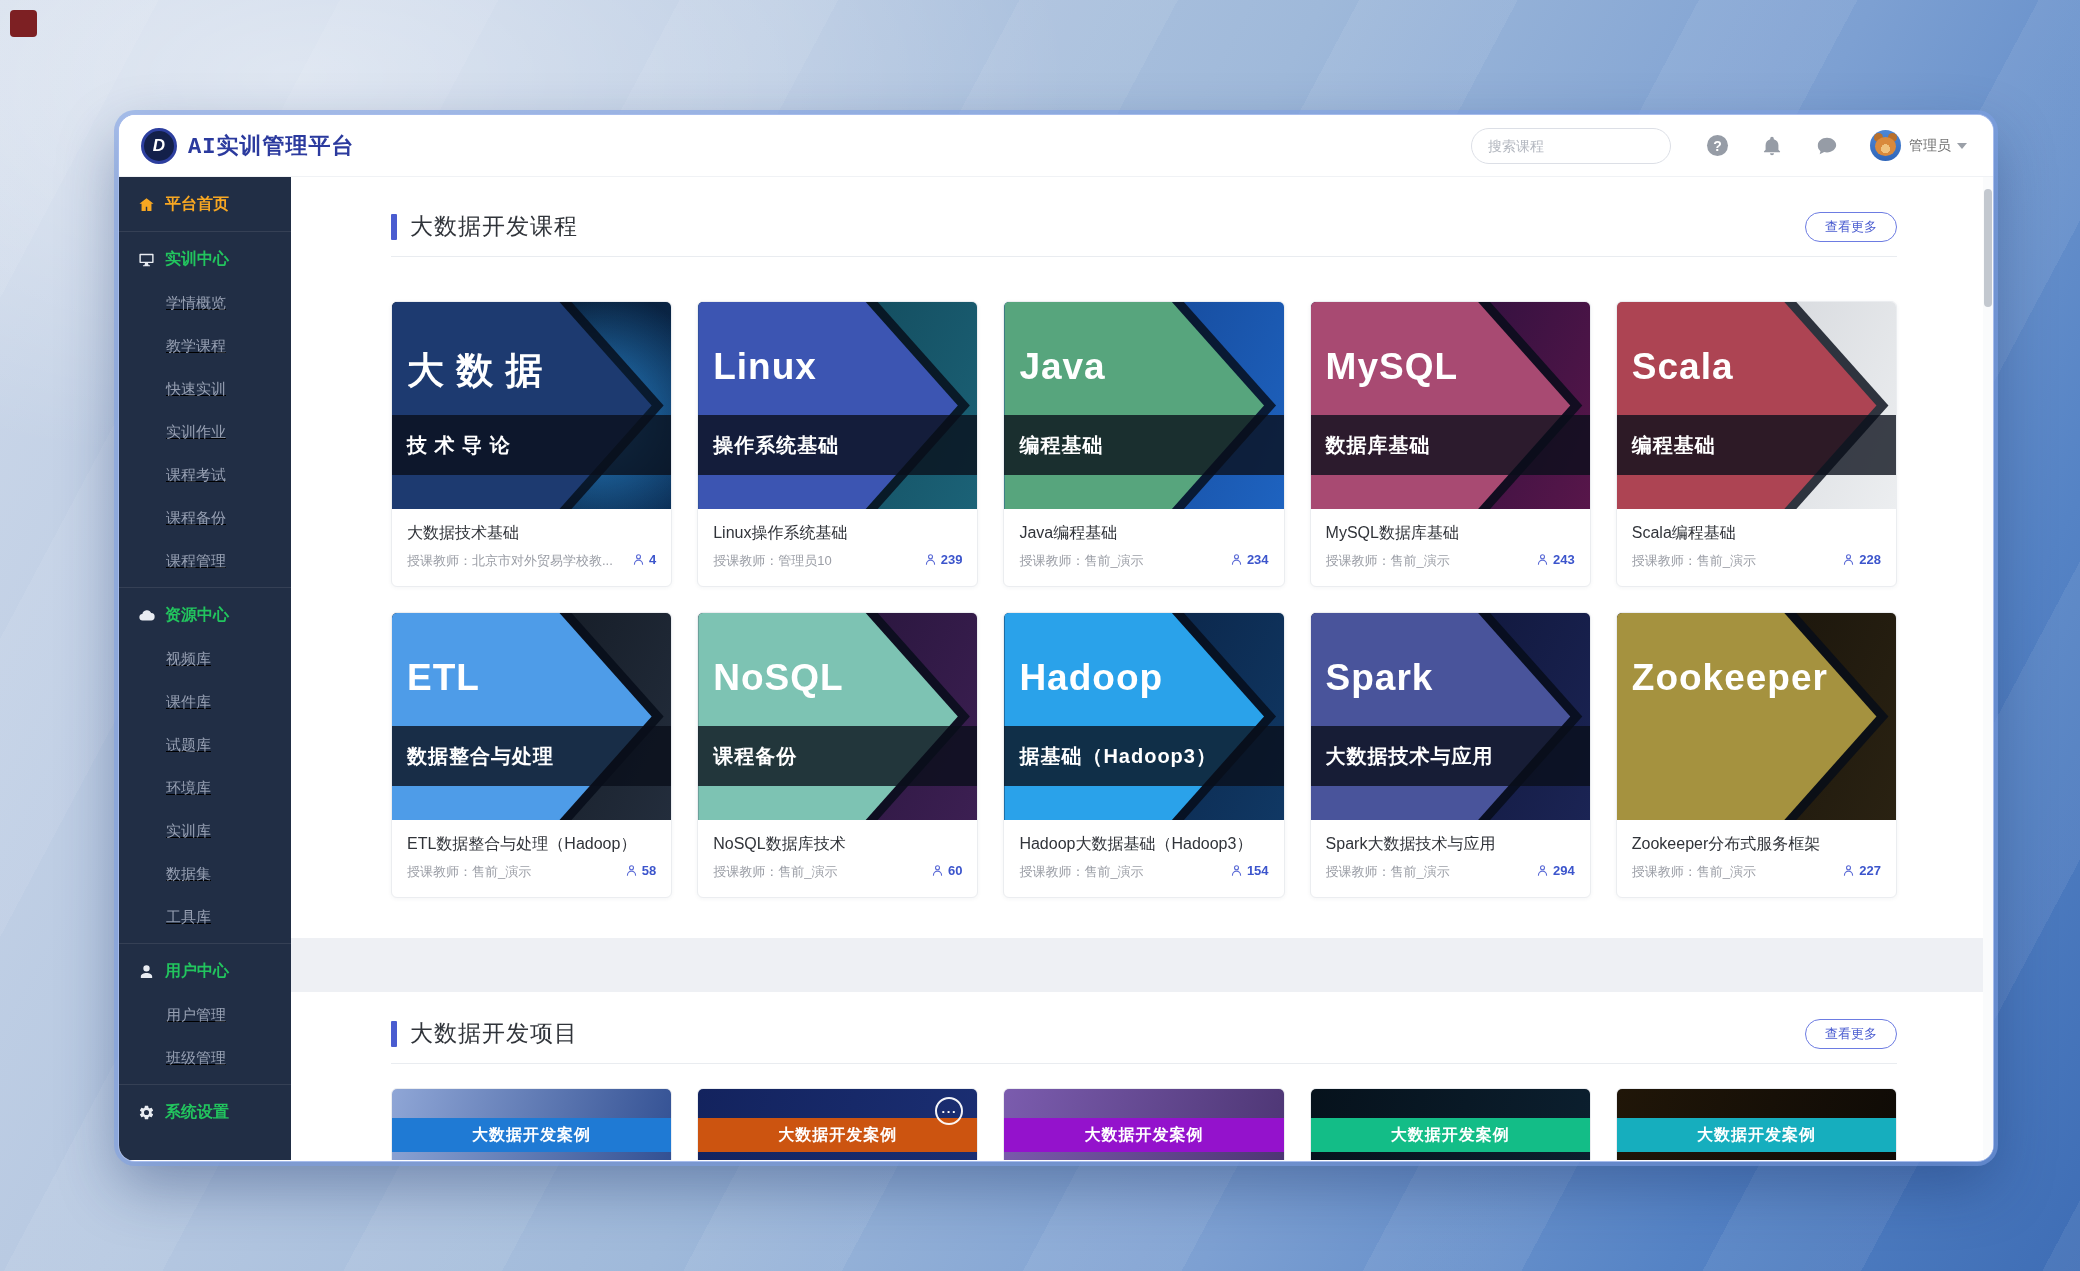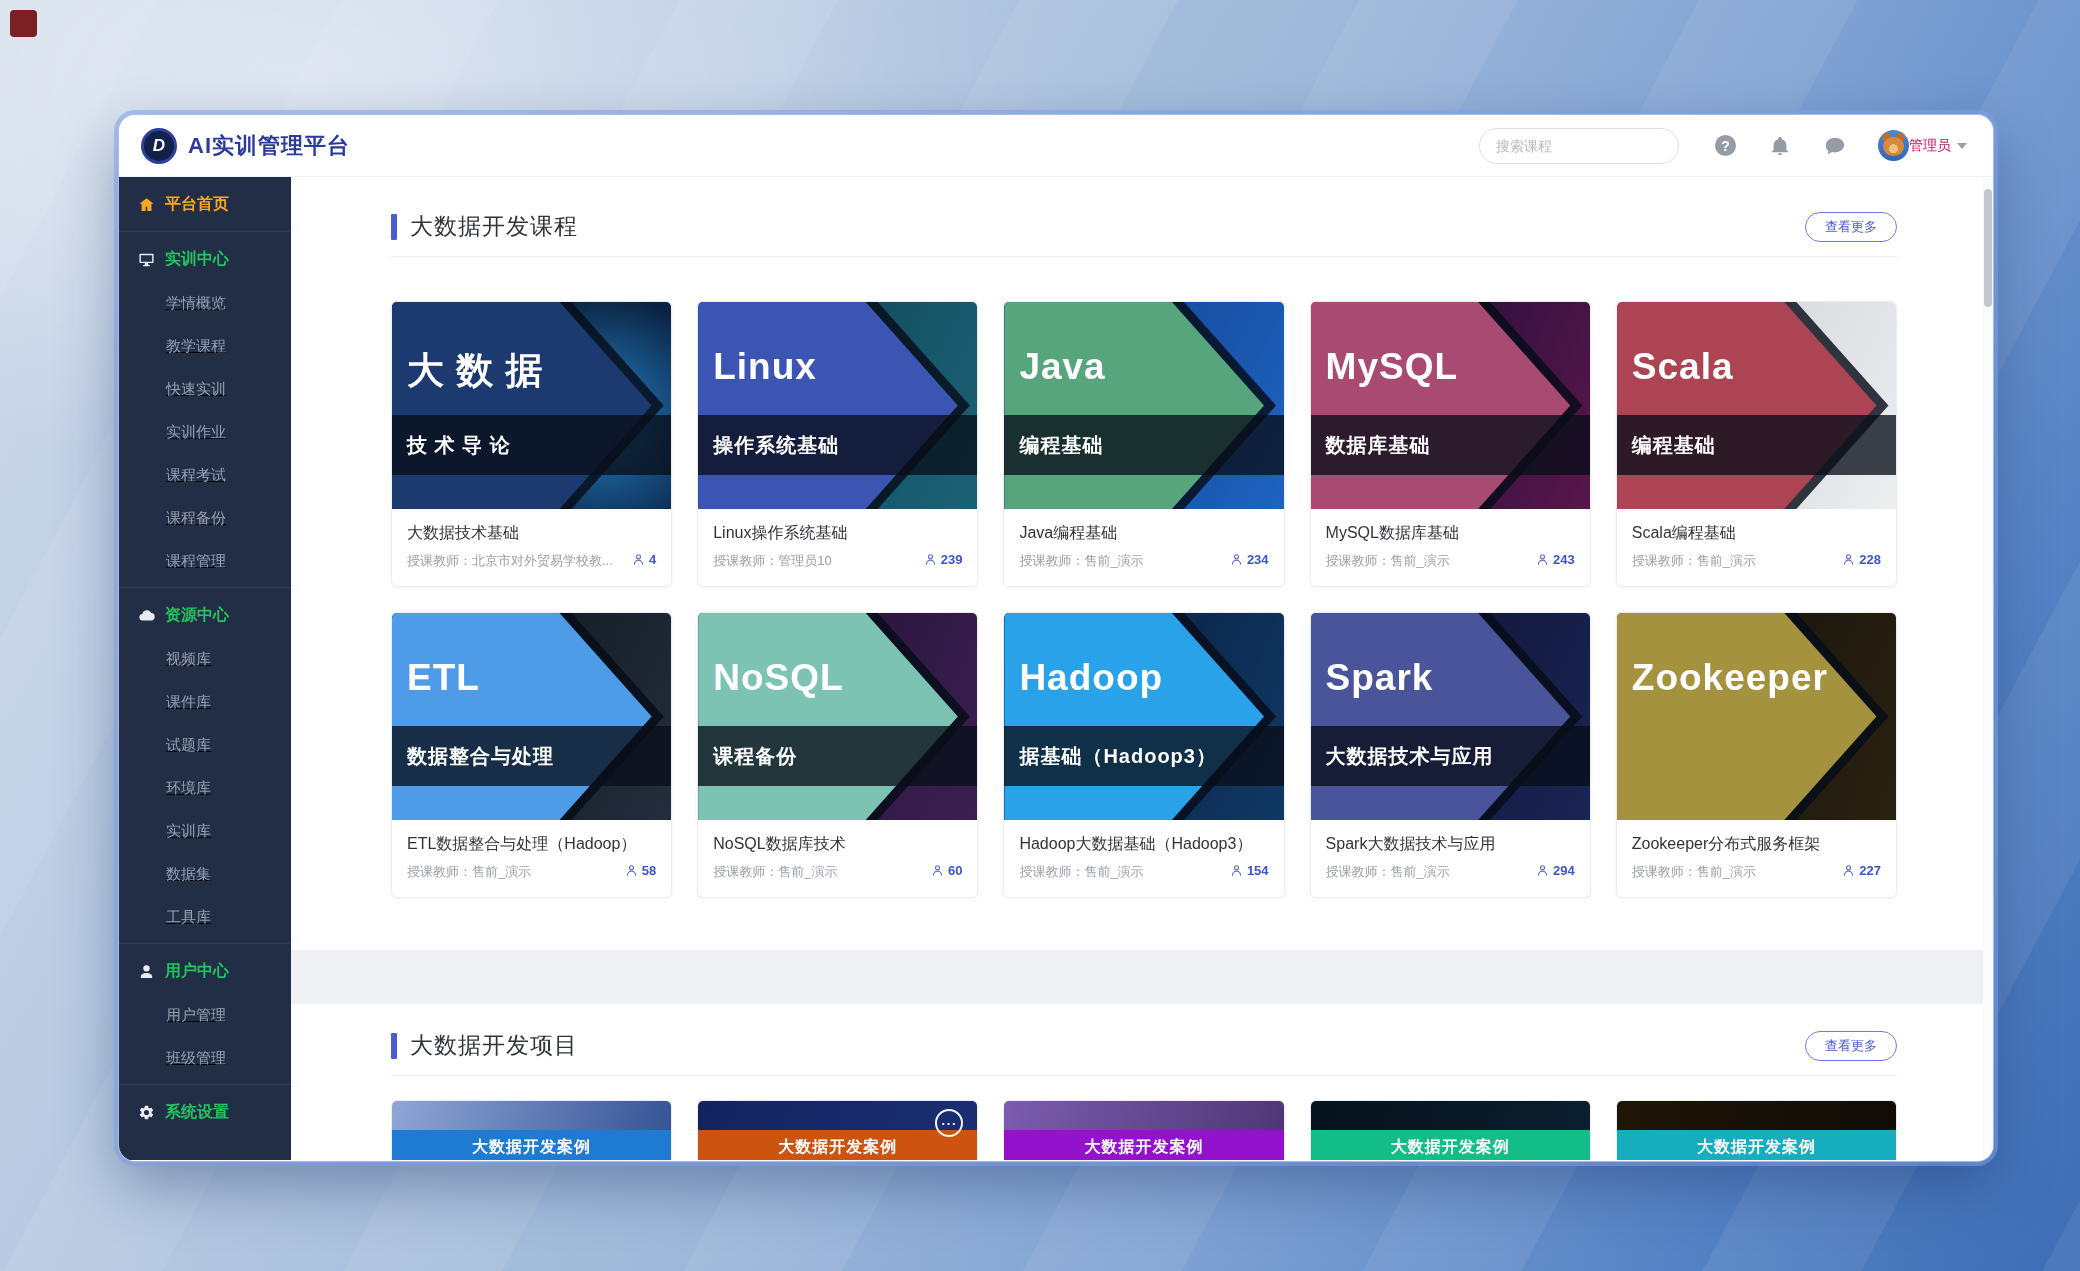--- a/index.html
+++ b/index.html
@@ -16,58 +16,58 @@
 
   
   .window{ position:absolute; left:119px; top:115px; width:1874px; height:1046px;
     background:#fff; border-radius:16px; overflow:hidden;
     box-shadow:0 0 0 1px #a7bcec, 0 0 0 5px rgba(125,160,230,.55), 0 24px 60px rgba(20,45,100,.4); }
 
   
   .hd{ height:62px; display:flex; align-items:center; padding:0 26px 0 22px; background:#fff; border-bottom:1px solid #f0f2f5; }
   .logo{ width:36px; height:36px; border-radius:50%; border:3px solid #2d3f9f; background:#13204a; color:#fff;
     display:flex; align-items:center; justify-content:center; font-weight:bold; font-size:17px; font-style:italic; }
-  .hd-title{ margin-left:11px; font-size:22px; font-weight:bold; color:#2b3a9e; letter-spacing:1px; }
+  .hd-title{ margin-left:11px; font-size:22px; font-weight:bold; color:#2b3a9e; letter-spacing:1px;font-family:Liberation Mono, monospace; }
   .search{ margin-left:auto; width:200px; height:36px; border:1px solid #dcdfe6; border-radius:18px; background:#fff;
     display:flex; align-items:center; padding:0 12px 0 16px; }
   .search input{ border:none; outline:none; flex:1; font-size:14px; color:#606266; background:transparent; font-family:inherit; }
   .search input::placeholder{ color:#b4b8c0; }
   .search svg{ width:18px; height:18px; color:#8a9099; }
   .hd-ic{ width:22px; height:22px; color:#969ca6; margin-left:33px; cursor:pointer; }
   .hd-ic svg{ width:100%; height:100%; }
   .q-icon{ width:21px; height:21px; border-radius:50%; background:#969ca6; color:#fff; font-size:14px; font-weight:bold;
     display:flex; align-items:center; justify-content:center; margin-left:36px; cursor:pointer; }
   .avatar{ position:relative; width:31px; height:31px; border-radius:50%; margin-left:32px;
     background:linear-gradient(#4d88d8,#2f65b8); overflow:hidden; cursor:pointer; }
   .avatar .ear{ position:absolute; width:9px; height:9px; border-radius:50%; background:#b9702c; top:3px; }
   .avatar .ear.l{ left:4px; } .avatar .ear.r{ right:4px; }
   .avatar .face{ position:absolute; left:5px; top:7px; width:21px; height:19px; border-radius:50%;
     background:radial-gradient(circle at 50% 62%, #f0c27d 0 28%, #d9893b 29%); }
-  .user-name{ font-size:14px; color:#be185d; cursor:pointer; display:flex; align-items:center; }
+  .user-name{ margin-left:8px; font-size:14px; color:#737373; cursor:pointer; display:flex; align-items:center; }
   .caret{ width:0; height:0; margin-left:6px; border-left:5px solid transparent; border-right:5px solid transparent; border-top:6px solid #9ba0a8; }
 
   
   .body{ display:flex; height:983px; }
   .side{ width:172px; background:#212e45; padding-top:4px; flex:none; }
   .side-item{ height:46px; display:flex; align-items:center; padding-left:19px; cursor:pointer; }
   .side-item .ic{ width:17px; height:17px; color:#e9ecf2; flex:none; }
   .side-item .ic svg{ width:100%; height:100%; }
   .side-item .lb{ margin-left:10px; font-size:16px; color:#22c55e; white-space:nowrap;font-weight:bold; }
   .side-item.active .lb{ color:#f7a722; font-weight:bold; }
   .side-item.active .ic{ color:#f7a722; }
   .side-sub{ height:43px; display:flex; align-items:center; padding-left:47px; cursor:pointer;text-decoration:underline; }
   .side-sub .lb{ font-size:15px; color:#97a0b3; white-space:nowrap; }
   .side-div{ height:1px; background:rgba(255,255,255,.09); margin:4px 0; }
 
   .main{ position:relative; flex:1; background:#eef0f4; overflow:hidden; }
   .active-arrow{ position:absolute; left:-1px; top:15px; width:0; height:0;
     border-top:10px solid transparent; border-bottom:10px solid transparent; border-right:12px solid #ffffff; }
 
   .section{ background:#fff; padding:34px 96px 0 100px; }
-  .section.first{ padding-bottom:52px; }
+  .section.first{ padding-bottom:40px; }
   .section.second{ margin-top:54px; padding-top:26px; height:420px; }
   .sec-hd{ display:flex; align-items:center; }
   .sec-bar{ width:6px; height:26px; background:var(--accent,#4a5cd0); border-radius:1px; margin-right:13px; }
   .sec-title{ font-size:23px; color:#30343a; font-weight:500; letter-spacing:1px; }
   .more-btn{ margin-left:auto; border:1px solid #6d7ce2; color:var(--accent,#4a5cd0); background:#fff;
     font-size:13px; padding:5px 19px; border-radius:999px; cursor:pointer; font-family:inherit; }
   .sec-div{ height:1px; background:#e9ecf0; margin-top:14px; }
 
   .grid{ display:grid; grid-template-columns:repeat(5,1fr); gap:25px; margin-top:44px; }
   .grid.case{ margin-top:24px; }

